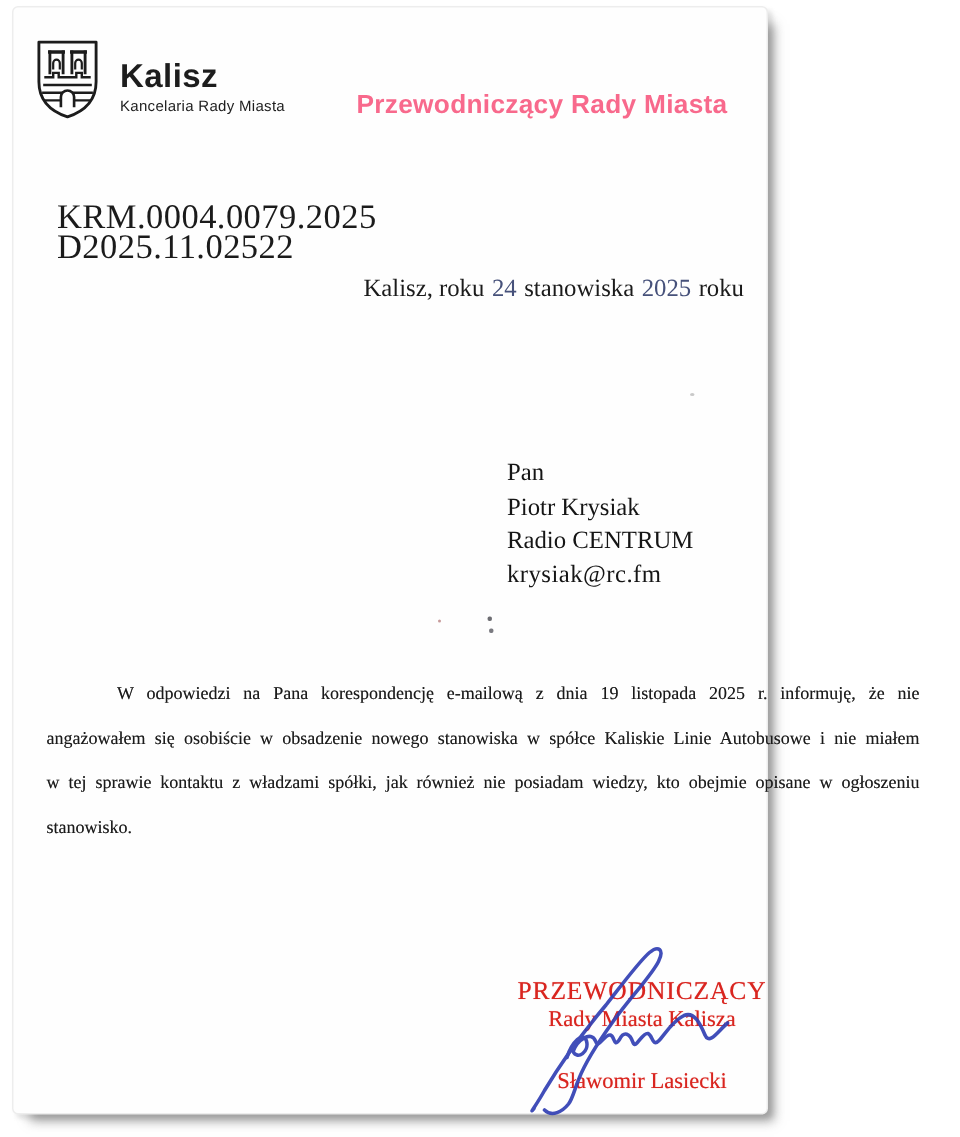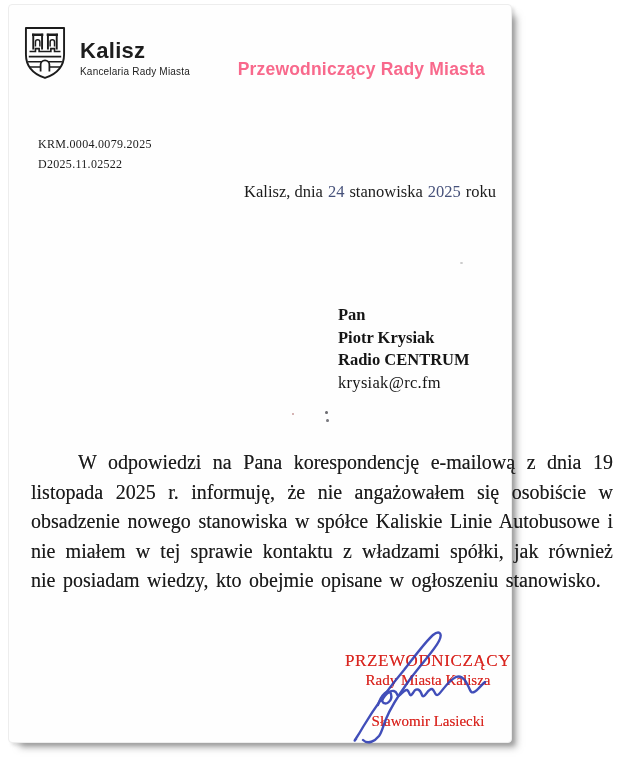--- a/index.html
+++ b/index.html
@@ -31,36 +31,36 @@
     font-family:"Liberation Sans","DejaVu Sans",sans-serif;
     font-weight:normal;font-size:10px;color:#1d1d1d;letter-spacing:0.2px;text-align:right;
   }
   .office-title{
     position:absolute;right:26px;top:54px;
     font-family:"Liberation Sans","DejaVu Sans",sans-serif;
     font-weight:bold;font-size:17.5px;color:var(--accent-pink);letter-spacing:0.2px;
   }
 
   
-  .reference{position:absolute;left:29px;top:130px;font-size:12px;color:var(--text-black);line-height:19.5px;letter-spacing:0.3px;}
+  .reference{position:absolute;left:29px;top:130px;font-size:23px;color:var(--text-black);line-height:19.5px;letter-spacing:0.3px;}
 
   
   .dateline{position:absolute;right:15px;top:177px;font-size:16.5px;color:var(--text-black);white-space:nowrap;}
   .dateline .gap{margin-left:5px;display:inline-block;}
   .dateline .filled-num{color:#46517a;}
 
   
   .recipient{position:absolute;left:329px;top:299px;font-size:16.5px;color:#151515;line-height:22.5px;}
-  .recipient .r-bold{font-weight:bold;}
+  .recipient .r-bold{font-weight:normal;}
   .recipient .r-email{font-weight:normal;letter-spacing:0.3px;}
 
   
   .letter-body{
     position:absolute;left:22px;top:443px;width:582px;
-    font-size:20px;color:var(--text-black);line-height:29.5px;
+    font-size:12px;color:var(--text-black);line-height:29.5px;
     text-align:justify;text-indent:47px;word-spacing:2.5px;
     text-shadow:0 0 0.4px rgba(20,20,20,0.55);
   }
 
   
   .stamp{position:absolute;left:294px;top:646px;width:250px;text-align:center;color:var(--stamp-red);
          text-shadow:0 0 0.5px rgba(217,37,31,0.6);}
   .stamp-title{font-size:17px;letter-spacing:0.6px;}
   .stamp-org{font-size:15px;margin-top:1px;}
   .stamp-name{font-size:15px;margin-top:24px;}
@@ -102,21 +102,21 @@
   <div class="brand-title">Kalisz</div>
   <div class="brand-subtitle">Kancelaria Rady Miasta</div>
   <div class="office-title">Przewodniczący Rady Miasta</div>
 
   <div class="reference">
     <div>KRM.0004.0079.2025</div>
     <div>D2025.11.02522</div>
   </div>
 
   <div class="dateline">
-    <span>Kalisz, dnia</span><span class="gap filled-num">24</span><span class="gap">stanowiska</span><span class="gap filled-num">2025</span><span class="gap">roku</span>
+    <span>Kalisz, roku</span><span class="gap filled-num">24</span><span class="gap">stanowiska</span><span class="gap filled-num">2025</span><span class="gap">roku</span>
   </div>
 
   <div class="recipient">
     <div class="r-bold">Pan</div>
     <div class="r-bold">Piotr Krysiak</div>
     <div class="r-bold">Radio CENTRUM</div>
     <div class="r-email">krysiak@rc.fm</div>
   </div>
 
   <p class="letter-body">W odpowiedzi na Pana korespondencję e-mailową z dnia 19 listopada 2025 r. informuję, że nie angażowałem się osobiście w obsadzenie nowego stanowiska w spółce Kaliskie Linie Autobusowe i nie miałem w tej sprawie kontaktu z władzami spółki, jak również nie posiadam wiedzy, kto obejmie opisane w ogłoszeniu stanowisko.</p>

